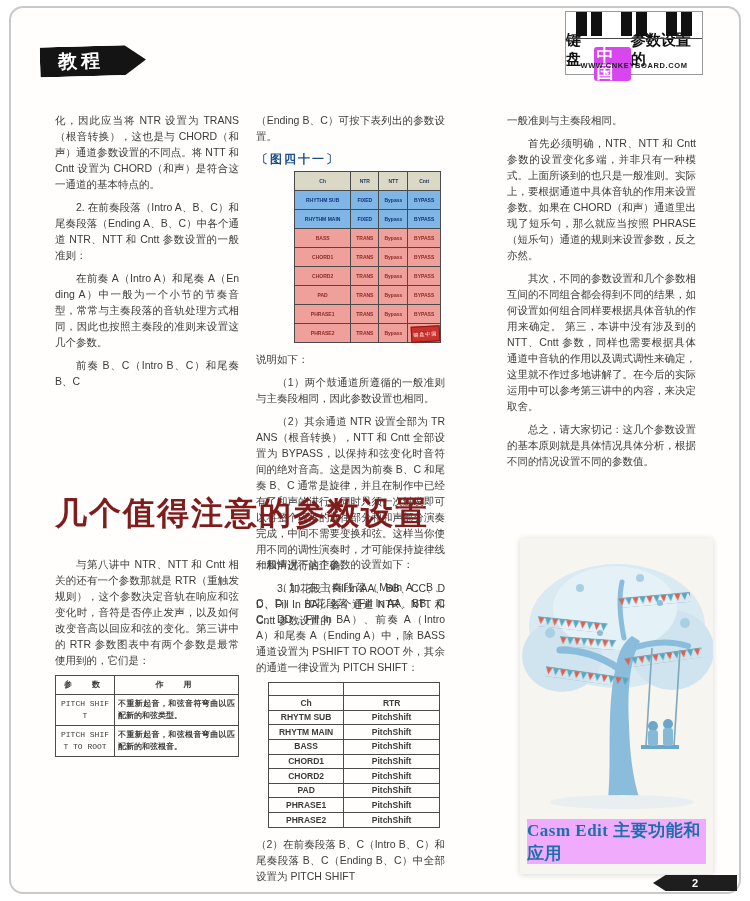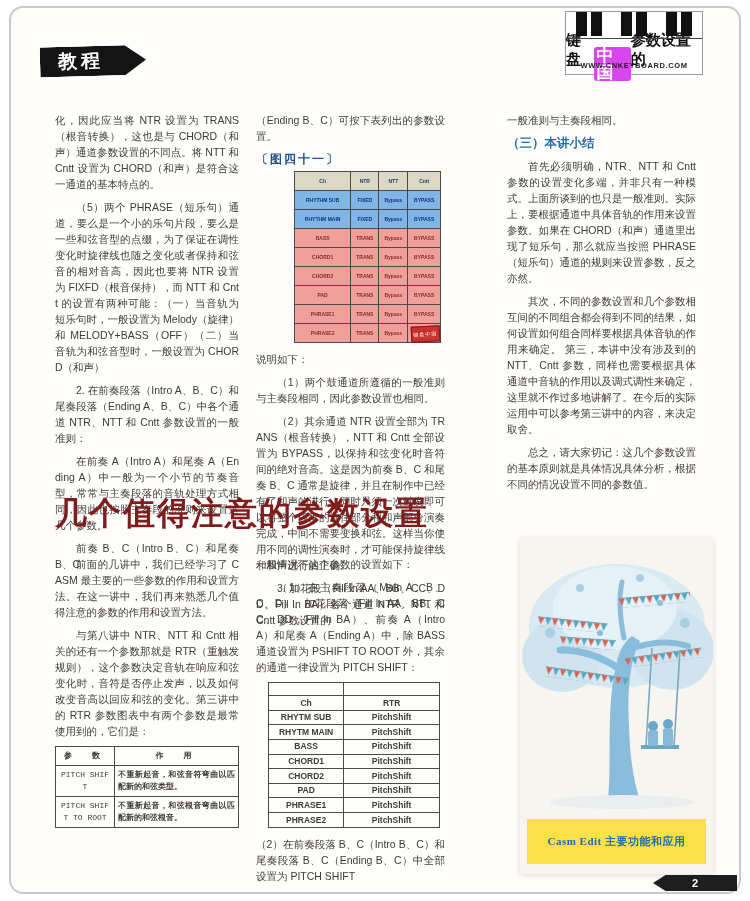--- a/index.html
+++ b/index.html
@@ -74,23 +74,23 @@
   .chtable .spacer td{height:9px;border-bottom:1px solid #4a4a4a;}
   .chtable .c0{width:44%;}
   
   .panel{
     position:absolute;left:520px;top:538px;width:193px;height:336px;
     background:#f7f5ef;box-shadow:0 1px 6px rgba(0,0,0,.15);
   }
   .panel svg{position:absolute;left:0;top:0;}
   .panel-caption{
     position:absolute;left:7px;right:7px;bottom:10px;height:45px;
-    background:#fde047;display:flex;align-items:center;justify-content:center;
+    background:#f0abfc;display:flex;align-items:center;justify-content:center;
     font-family:"Liberation Serif","DejaVu Serif",serif;font-weight:bold;
-    font-size:11px;color:#1c6eae;letter-spacing:.5px;
+    font-size:17px;color:#1c6eae;letter-spacing:.5px;
   }
   
   .page-num{
     position:absolute;right:13px;bottom:10px;width:84px;height:16px;
     background:#1e1e1e;color:#fff;
     clip-path:polygon(0 50%,15% 0,100% 0,100% 100%,15% 100%);
     display:flex;align-items:center;justify-content:center;
     font-size:11px;font-weight:bold;
   }
 </style>
@@ -115,21 +115,20 @@
   <div class="row">
     <span class="b1">键盘</span>
     <span class="b2">中国</span>
     <span class="b1">参数设置的</span>
   </div>
   <div class="url">WWW.CNKEYBOARD.COM</div>
 </div>
 
 <div class="col" id="u-col1">
   <p class="para">化，因此应当将 NTR 设置为 TRANS（根音转换），这也是与 CHORD（和声）通道参数设置的不同点。将 NTT 和 Cntt 设置为 CHORD（和声）是符合这一通道的基本特点的。</p>
-  <p class="para ind">（5）两个 PHRASE（短乐句）通道，要么是一个小的乐句片段，要么是一些和弦音型的点缀，为了保证在调性变化时旋律线也随之变化或者保持和弦音的相对音高，因此也要将 NTR 设置为 FIXFD（根音保持），而 NTT 和 Cntt 的设置有两种可能：（一）当音轨为短乐句时，一般设置为 Melody（旋律）和 MELODY+BASS（OFF）（二）当音轨为和弦音型时，一般设置为 CHORD（和声）</p>
   <p class="para ind">2. 在前奏段落（Intro A、B、C）和尾奏段落（Ending A、B、C）中各个通道 NTR、NTT 和 Cntt 参数设置的一般准则：</p>
   <p class="para ind">在前奏 A（Intro A）和尾奏 A（Ending A）中一般为一个小节的节奏音型，常常与主奏段落的音轨处理方式相同，因此也按照主奏段的准则来设置这几个参数。</p>
   <p class="para ind">前奏 B、C（Intro B、C）和尾奏 B、C</p>
 </div>
 
 <div class="col" id="u-col2">
   <p class="para">（Ending B、C）可按下表列出的参数设置。</p>
   <div class="figlabel">〔图四十一〕</div>
   <div class="figwrap">
     <table class="figtable">
@@ -193,30 +192,28 @@
     <div class="stamp">键盘中国</div>
   </div>
   <p class="para">说明如下：</p>
   <p class="para ind">（1）两个鼓通道所遵循的一般准则与主奏段相同，因此参数设置也相同。</p>
   <p class="para ind">（2）其余通道 NTR 设置全部为 TRANS（根音转换），NTT 和 Cntt 全部设置为 BYPASS，以保持和弦变化时音符间的绝对音高。这是因为前奏 B、C 和尾奏 B、C 通常是旋律，并且在制作中已经有了和声的进行，同时只须一次触发即可以将整个段落的旋律部分和和声部分演奏完成，中间不需要变换和弦。这样当你使用不同的调性演奏时，才可能保持旋律线和和声进行的正确。</p>
   <p class="para ind">3. 加花段（Fill In AA、BB、CC、DD、Fill In BA）各个通道 NTR、NTT 和 Cntt 参数设置的</p>
 </div>
 
 <div class="col" id="u-col3">
   <p class="para">一般准则与主奏段相同。</p>
-  <div class="bhead">（三）本讲小结</div>
   <p class="para ind">首先必须明确，NTR、NTT 和 Cntt 参数的设置变化多端，并非只有一种模式。上面所谈到的也只是一般准则。实际上，要根据通道中具体音轨的作用来设置参数。如果在 CHORD（和声）通道里出现了短乐句，那么就应当按照 PHRASE（短乐句）通道的规则来设置参数，反之亦然。</p>
   <p class="para ind">其次，不同的参数设置和几个参数相互间的不同组合都会得到不同的结果，如何设置如何组合同样要根据具体音轨的作用来确定。 第三，本讲中没有涉及到的 NTT、Cntt 参数，同样也需要根据具体通道中音轨的作用以及调式调性来确定，这里就不作过多地讲解了。在今后的实际运用中可以参考第三讲中的内容，来决定取舍。</p>
   <p class="para ind">总之，请大家切记：这几个参数设置的基本原则就是具体情况具体分析，根据不同的情况设置不同的参数值。</p>
 </div>
 
 <div class="section-title">几个值得注意的参数设置</div>
 
 <div class="col" id="l-col1">
-  <p class="para ind">前面的几讲中，我们已经学习了 CASM 最主要的一些参数的作用和设置方法。在这一讲中，我们再来熟悉几个值得注意的参数的作用和设置方法。</p>
   <p class="para ind">与第八讲中 NTR、NTT 和 Cntt 相关的还有一个参数那就是 RTR（重触发规则），这个参数决定音轨在响应和弦变化时，音符是否停止发声，以及如何改变音高以回应和弦的变化。第三讲中的 RTR 参数图表中有两个参数是最常使用到的，它们是：</p>
   <table class="param-table">
     <tbody>
         <tr>
       <th>参　数</th>
       <th>作　用</th>
     </tr>
     <tr>
       <td class="pname">PITCH SHIFT</td>
       <td class="pdesc">不重新起音，和弦音符弯曲以匹配新的和弦类型。</td>

